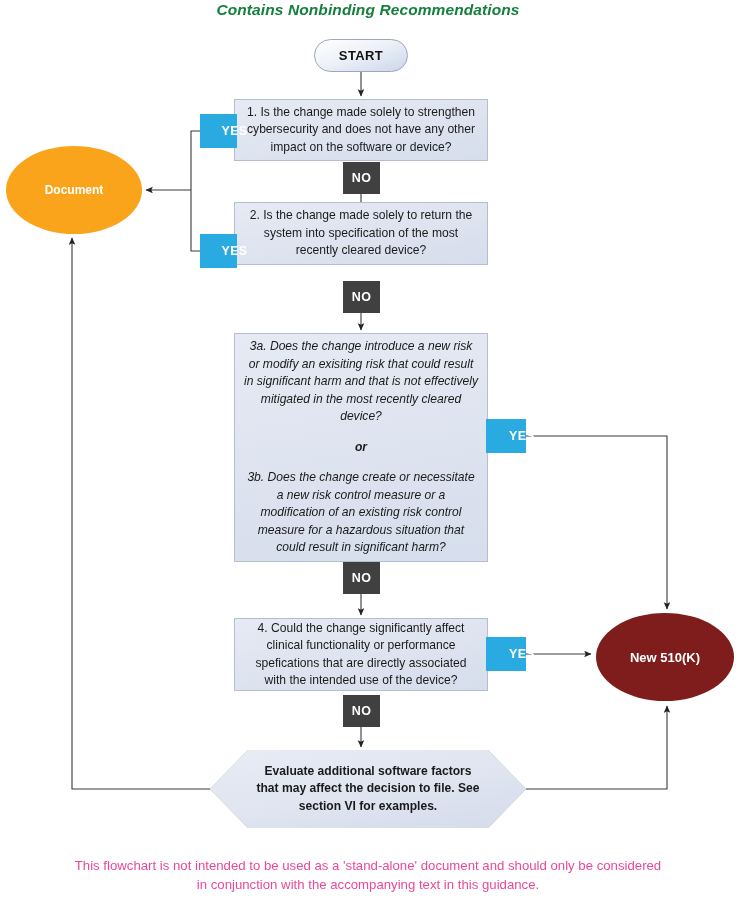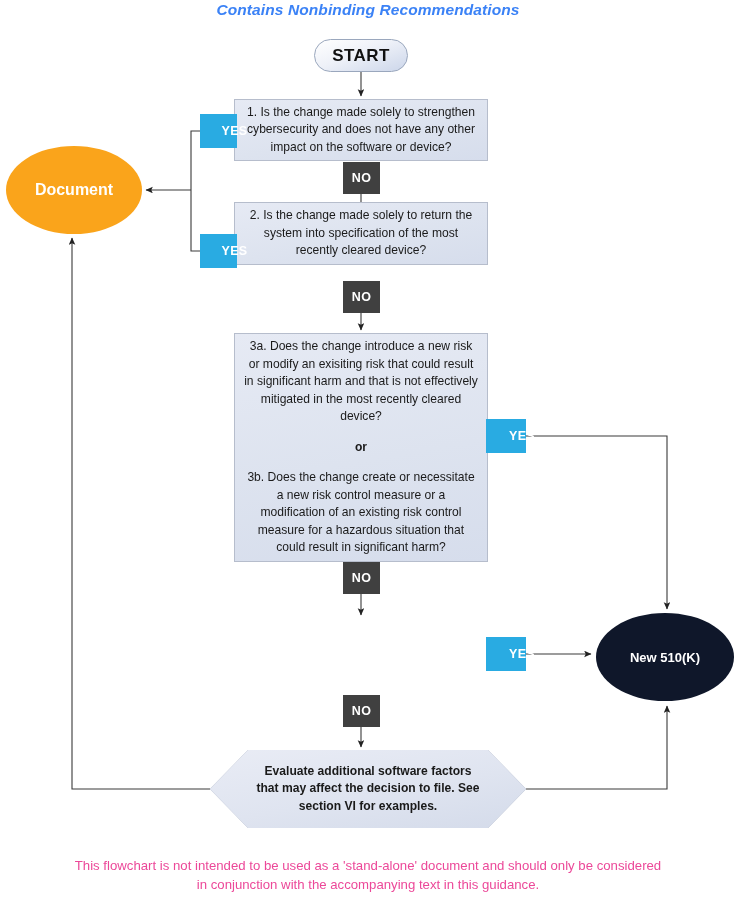--- a/index.html
+++ b/index.html
@@ -24,21 +24,21 @@
   .title {
     position: absolute;
     left: 0;
     top: 1px;
     width: 736px;
     text-align: center;
     font-size: 15.5px;
     font-weight: bold;
     font-style: italic;
     letter-spacing: 0.1px;
-    color: #3b82f6;
+    color: #15803d;
   }
   .footer {
     position: absolute;
     left: 68px;
     top: 856px;
     width: 600px;
     text-align: center;
     font-size: 13.2px;
     line-height: 19px;
     color: #ec4899;
@@ -53,36 +53,36 @@
     text-align: center;
   }
   .start-pill {
     left: 314px;
     top: 39px;
     width: 94px;
     height: 33px;
     border-radius: 17px;
     border: 1px solid #9aa7bd;
     background: linear-gradient(160deg, #ffffff 0%, #eef1f8 45%, #ccd6ea 100%);
-    font-size: 17px;
+    font-size: 13px;
     font-weight: bold;
     letter-spacing: 0.4px;
     color: #111111;
   }
   .qbox {
     border: 1px solid #b6bdcc;
     background: linear-gradient(170deg, #e6eaf4 0%, #dde3ef 55%, #d6ddec 100%);
     font-size: 12.1px;
     line-height: 17.5px;
     color: #1a1a1a;
     padding: 4px 9px;
   }
   #q1 { left: 234px; top: 99px;  width: 254px; height: 62px; }
   #q2 { left: 234px; top: 202px; width: 254px; height: 63px; }
-  #q3 { left: 234px; top: 333px; width: 254px; height: 229px; }
+  #q3 { left: 234px; top: 333px; width: 254px; height: 229px; font-style: italic; }
   #q4 { left: 234px; top: 618px; width: 254px; height: 73px; }
 
   .qbox .q-inner { width: 100%; }
   .q-para { margin: 0; }
   .q-or { margin: 13px 0 13px 0; font-weight: bold; text-align: center; }
 
   
   .hexbox {
     left: 210px;
     top: 750px;
@@ -111,28 +111,28 @@
     border-radius: 50%;
     color: #ffffff;
     font-weight: bold;
   }
   #document-ellipse {
     left: 6px;
     top: 146px;
     width: 136px;
     height: 88px;
     background: #faa41b;
-    font-size: 16px;
+    font-size: 12px;
   }
   #new510k-ellipse {
     left: 596px;
     top: 613px;
     width: 138px;
     height: 88px;
-    background: #0f172a;
+    background: #7f1d1d;
     font-size: 13px;
   }
 
   
   .badge {
     position: absolute;
     box-sizing: border-box;
     display: flex;
     align-items: center;
     justify-content: center;
@@ -212,20 +212,21 @@
   <div class="node qbox" id="q2">2. Is the change made solely to return the system into specification of the most recently cleared device?</div>
 
   <div class="node qbox" id="q3">
     <div class="q-inner">
       <p class="q-para">3a. Does the change introduce a new risk or modify an exisiting risk that could result in significant harm and that is not effectively mitigated in the most recently cleared device?</p>
       <p class="q-or">or</p>
       <p class="q-para">3b. Does the change create or necessitate a new risk control measure or a modification of an existing risk control measure for a hazardous situation that could result in significant harm?</p>
     </div>
   </div>
 
+  <div class="node qbox" id="q4">4. Could the change significantly affect clinical functionality or performance spefications that are directly associated with the intended use of the device?</div>
 
   <div class="node hexbox" id="evaluate-node">Evaluate additional software factors that may affect the decision to file. See section VI for examples.</div>
 
   <div class="node ellipse" id="document-ellipse">Document</div>
 
   <div class="node ellipse" id="new510k-ellipse">New 510(K)</div>
 
   <div class="badge badge-yes" id="yes1">YES</div>
   <div class="badge badge-no" id="no1">NO</div>
 

